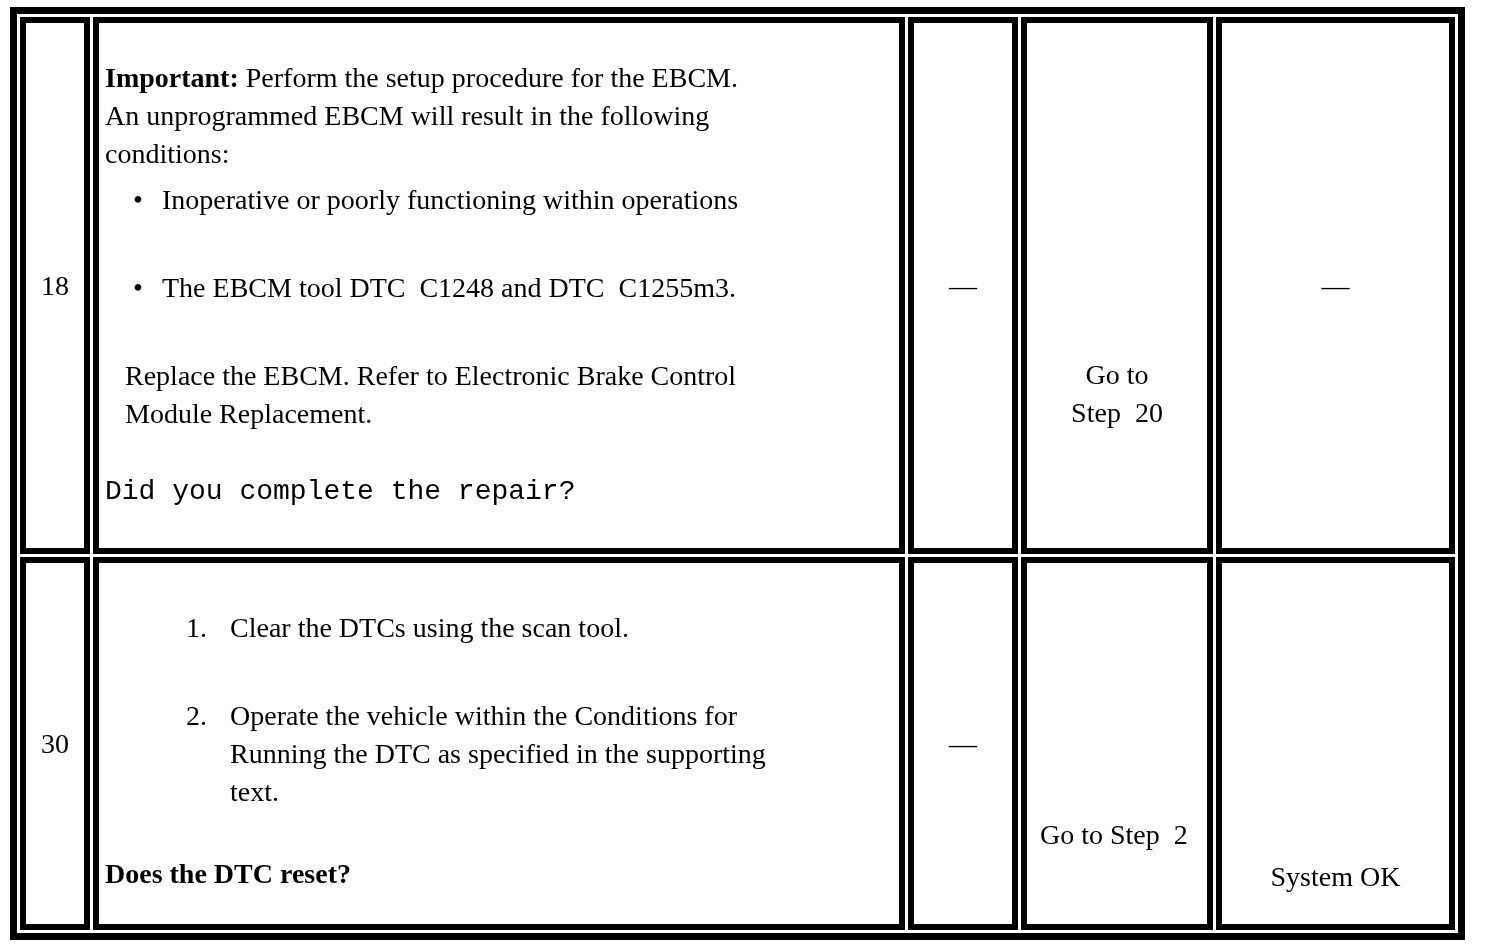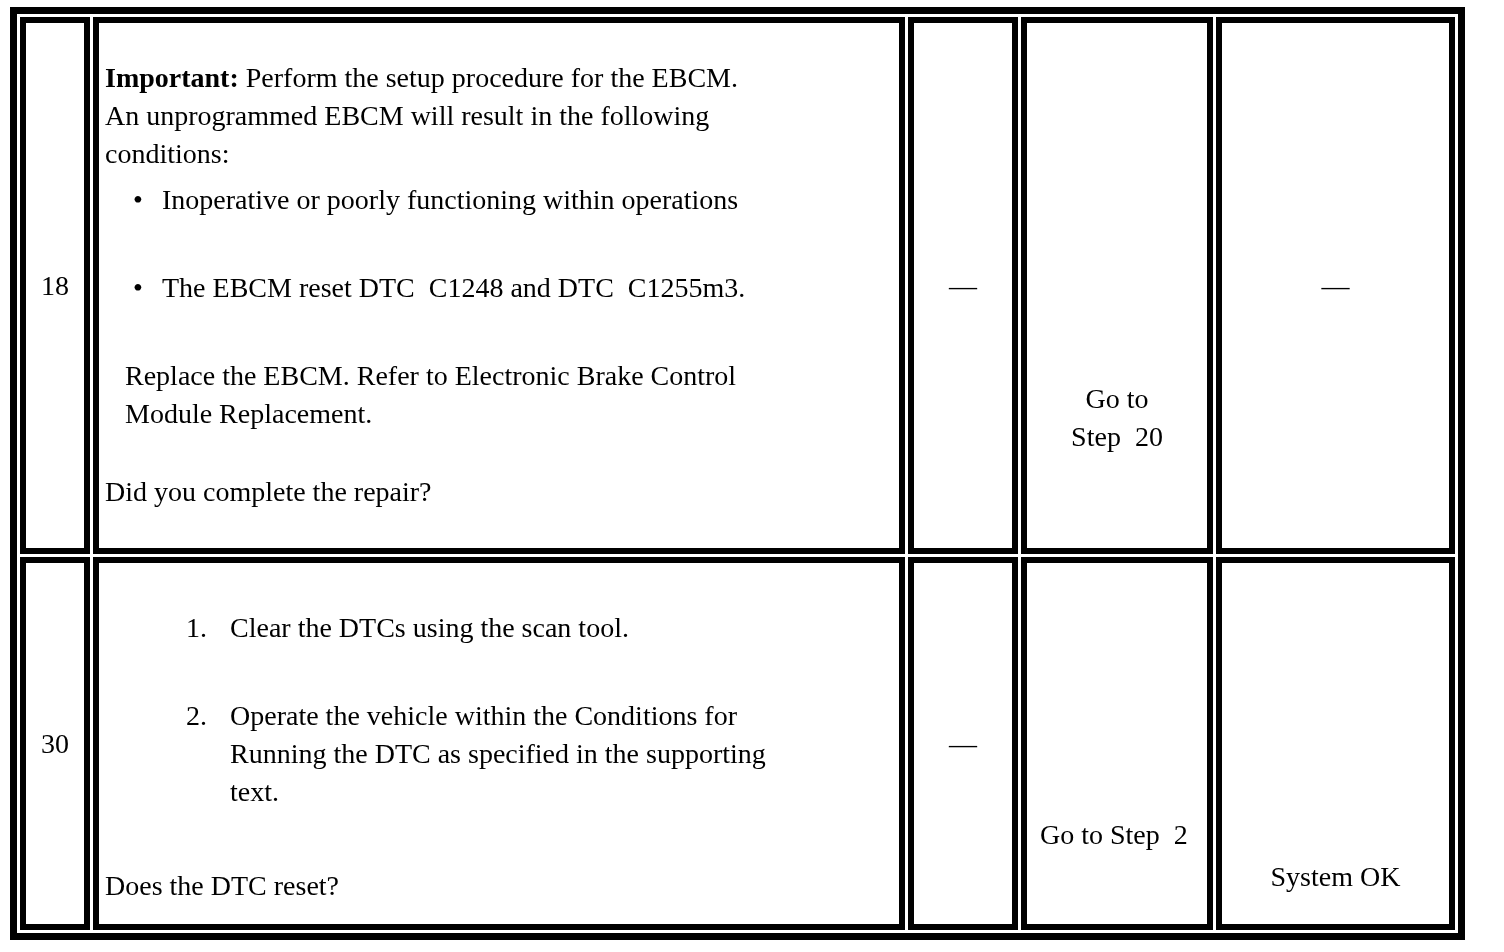--- a/index.html
+++ b/index.html
@@ -40,22 +40,22 @@
   td.value-col  { text-align: center; vertical-align: middle; }
   td.yes-col    { vertical-align: bottom; }
   td.no-col     { vertical-align: bottom; }
   td.mid        { vertical-align: middle; text-align: center; }
 
   .action-inner-19 { padding: 36px 6px 0 6px; }
   .action-inner-20 { padding: 46px 6px 0 6px; }
 
   .para { margin: 0; white-space: pre-wrap; }
   .p-body { margin-top: 50px; margin-left: 20px; }
-  .p-question { margin-top: 40px; }
-  .p-question-20 { margin-top: 56px; }
+  .p-question { margin-top: 40px; font-family: Liberation Mono, monospace; }
+  .p-question-20 { margin-top: 44px; font-weight: bold; }
 
   ul.bullets {
     list-style: none;
     margin: 8px 0 0 0;
     padding: 0 0 0 28px;
   }
   ul.bullets li { display: flex; }
   ul.bullets li + li { margin-top: 50px; }
   ul.bullets .marker { width: 29px; flex: 0 0 29px; }
 
@@ -63,21 +63,21 @@
     list-style: none;
     margin: 0;
     padding: 0 0 0 81px;
   }
   ol.numbered li { display: flex; }
   ol.numbered li + li { margin-top: 50px; }
   ol.numbered .marker { width: 44px; flex: 0 0 44px; }
 
   .li-text { white-space: pre-wrap; }
 
-  .goto-19 { text-align: center; padding-bottom: 92px; white-space: pre; }
+  .goto-19 { text-align: center; padding-bottom: 116px; white-space: pre; }
   .goto-20 { text-align: left; padding: 0 0 70px 13px; white-space: pre; }
   .result-20 { text-align: center; padding-bottom: 28px; white-space: pre; }
   .dash { white-space: pre; }
   b.imp { font-weight: bold; }
 </style>
 </head>
 <body>
 
 <div class="page">
   <table class="diag">
@@ -99,21 +99,21 @@
           <p class="para"><b class="imp">Important:</b><span> Perform the setup procedure for the EBCM.
 An unprogrammed EBCM will result in the following
 conditions:</span></p>
           <ul class="bullets">
             <li>
               <span class="marker">•</span>
               <span class="li-text">Inoperative or poorly functioning within operations</span>
             </li>
             <li>
               <span class="marker">•</span>
-              <span class="li-text">The EBCM reset DTC  C1248 and DTC  C1255m3.</span>
+              <span class="li-text">The EBCM tool DTC  C1248 and DTC  C1255m3.</span>
             </li>
           </ul>
           <p class="para p-body">Replace the EBCM. Refer to Electronic Brake Control
 Module Replacement.</p>
           <p class="para p-question">Did you complete the repair?</p>
         </div>
       </td>
       <td class="value-col">
         <span class="dash">—</span>
       </td>

